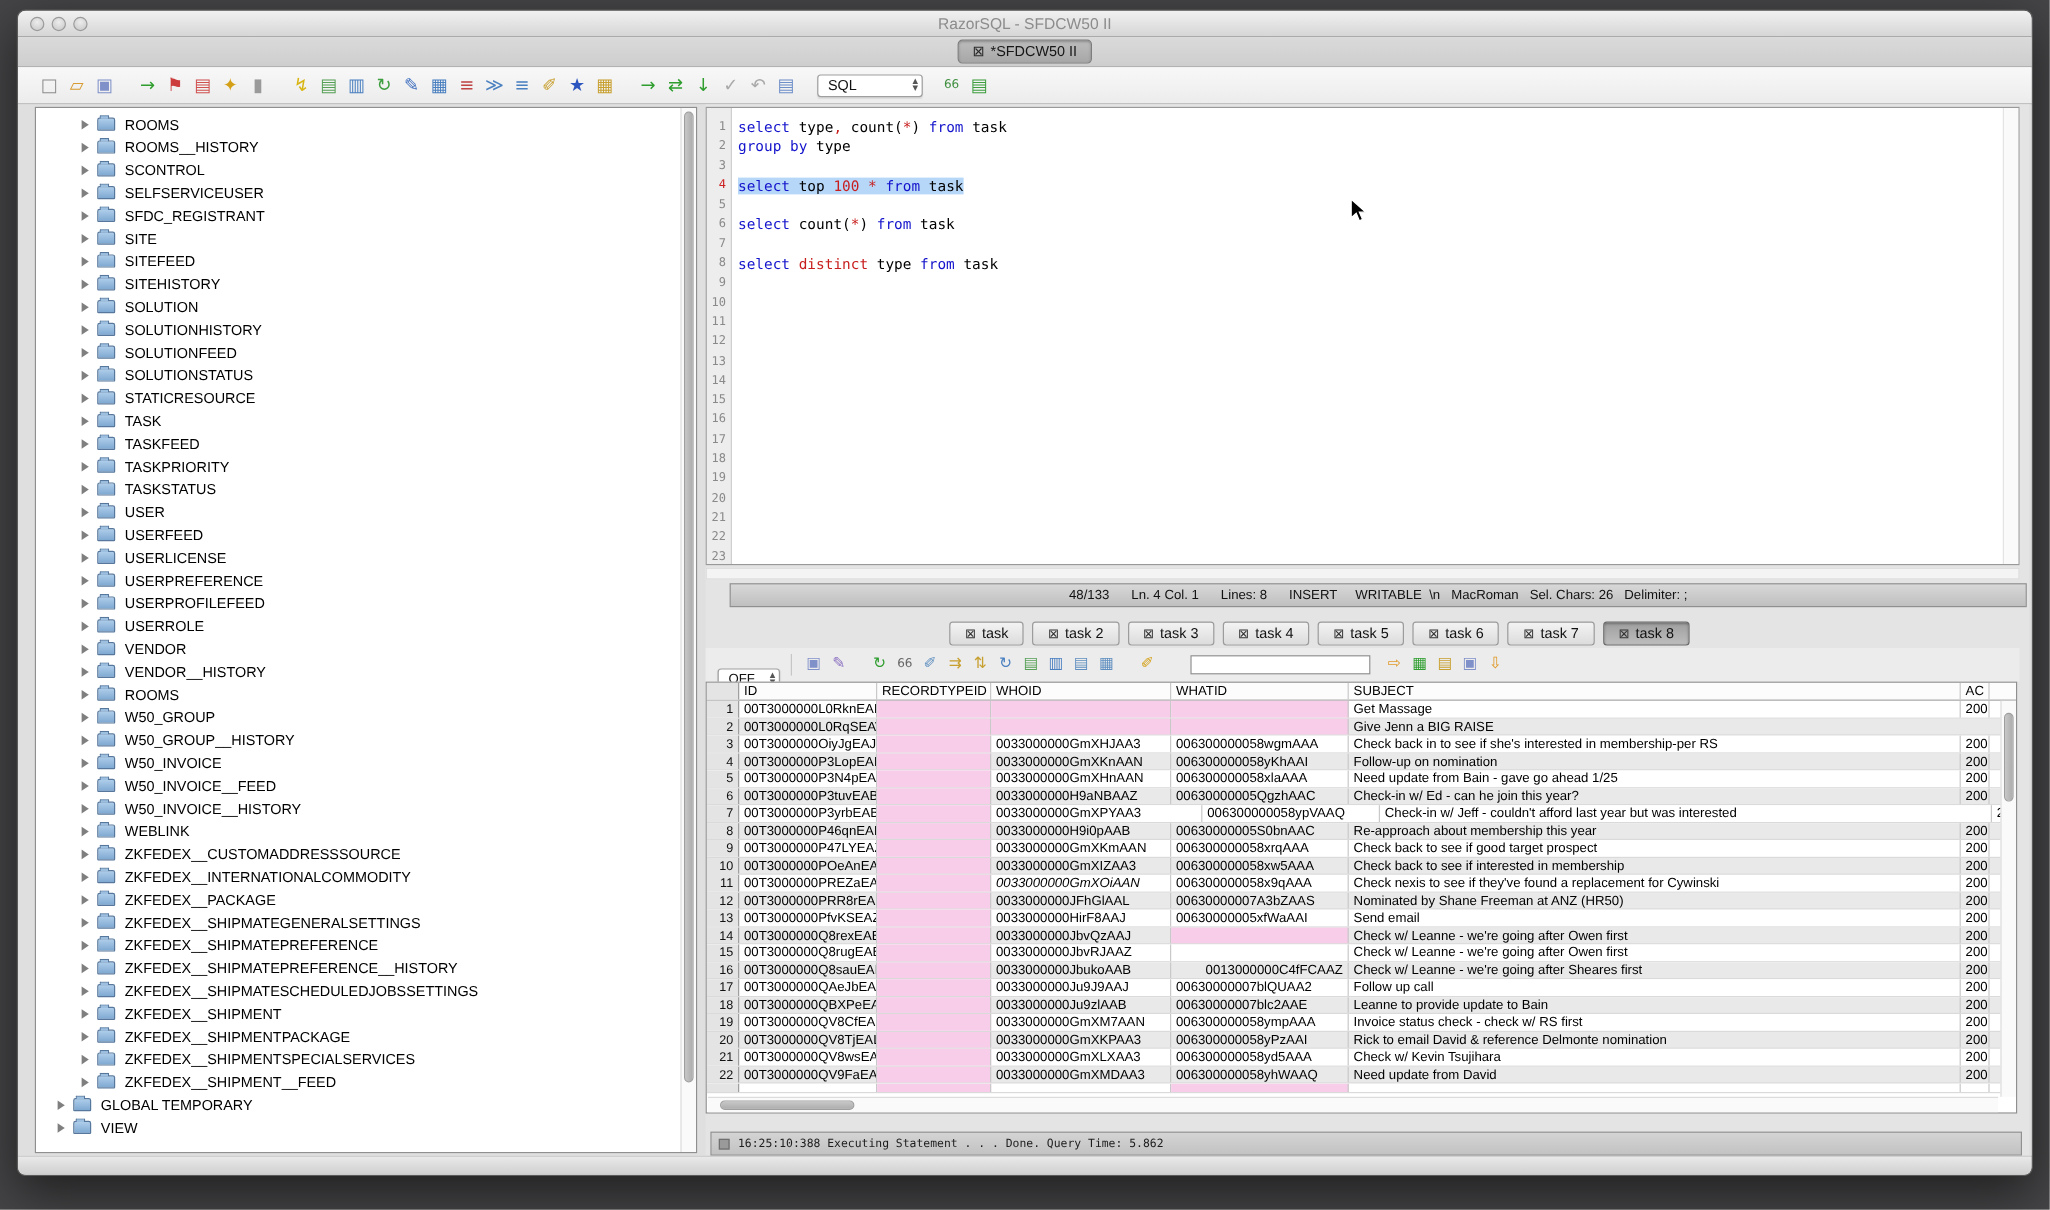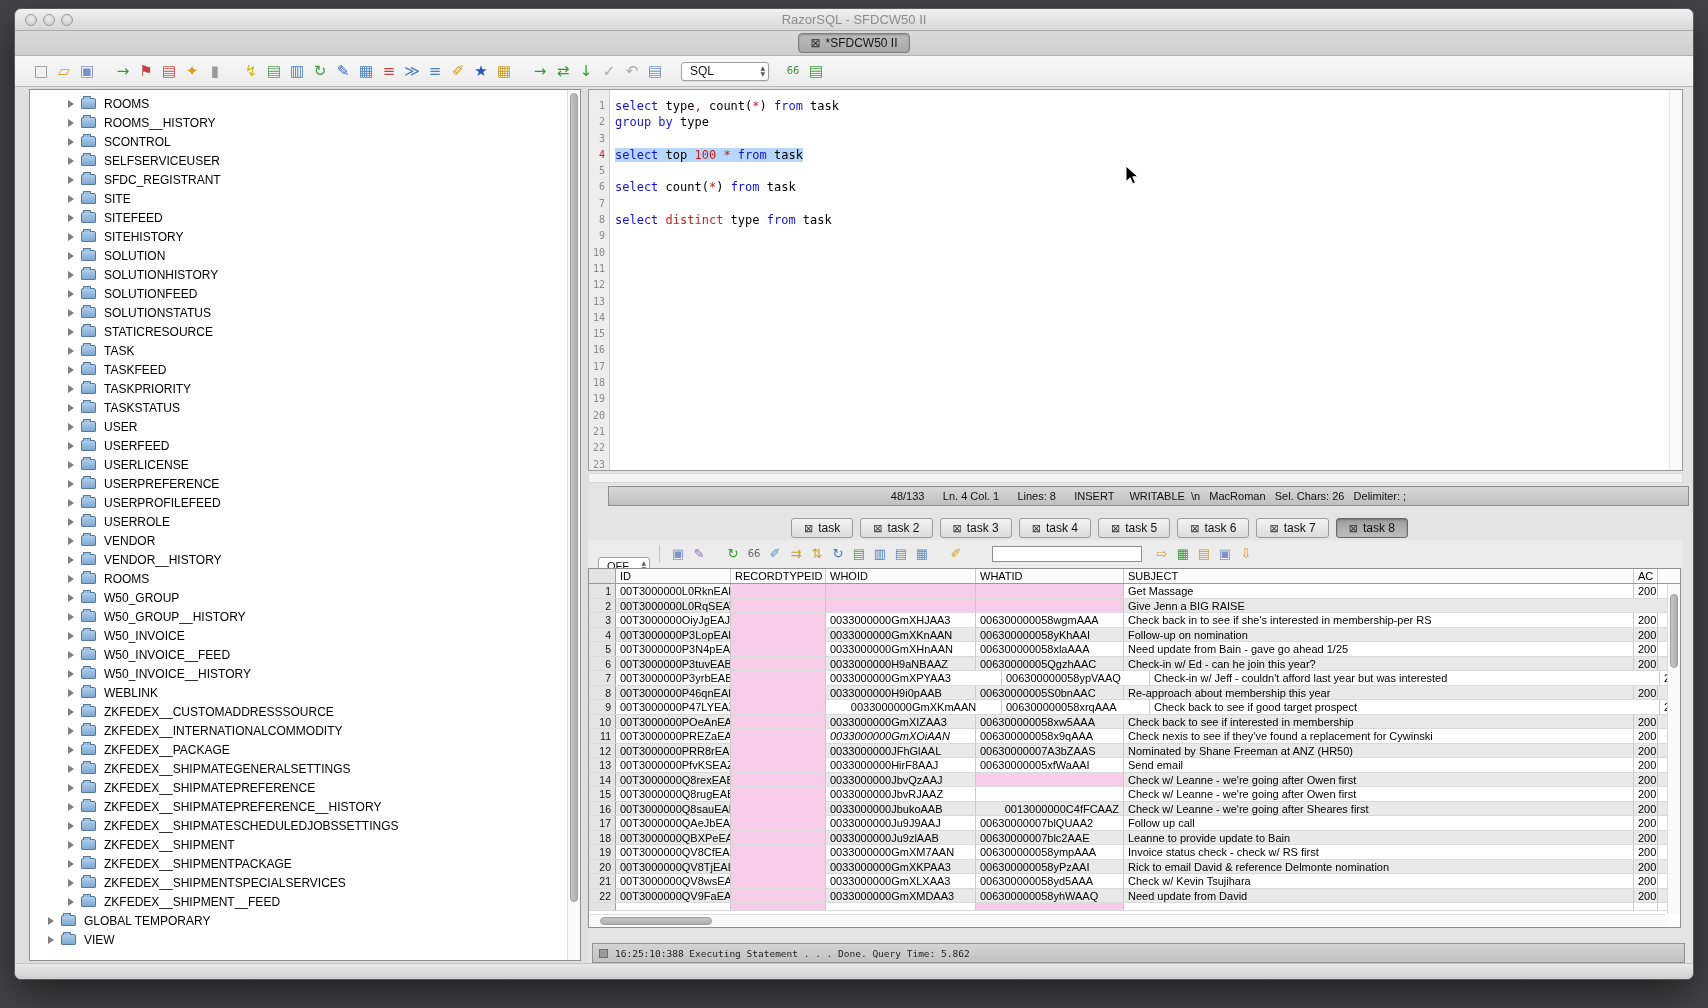--- a/index.html
+++ b/index.html
@@ -655,21 +655,21 @@
               <div class="td pink" style="width: 95px;"></div>
               <div class="td" style="width: 150px;">0033000000H9i0pAAB</div>
               <div class="td" style="width: 148px;">00630000005S0bnAAC</div>
               <div class="td" style="width: 510px;">Re-approach about membership this year</div>
               <div class="td" style="width: 24px;">200</div>
             </div>
             <div class="trow">
               <div class="td rownum" style="width: 27px;">9</div>
               <div class="td" style="width: 115px;">00T3000000P47LYEAZ</div>
               <div class="td pink" style="width: 95px;"></div>
-              <div class="td" style="width: 176px; text-align: center;">0033000000GmXKmAAN</div>
+              <div class="td" style="width: 150px;">0033000000GmXKmAAN</div>
               <div class="td" style="width: 148px;">006300000058xrqAAA</div>
               <div class="td" style="width: 510px;">Check back to see if good target prospect</div>
               <div class="td" style="width: 24px;">200</div>
             </div>
             <div class="trow even">
               <div class="td rownum" style="width: 27px;">10</div>
               <div class="td" style="width: 115px;">00T3000000POeAnEAL</div>
               <div class="td pink" style="width: 95px;"></div>
               <div class="td" style="width: 150px;">0033000000GmXIZAA3</div>
               <div class="td" style="width: 148px;">006300000058xw5AAA</div>

